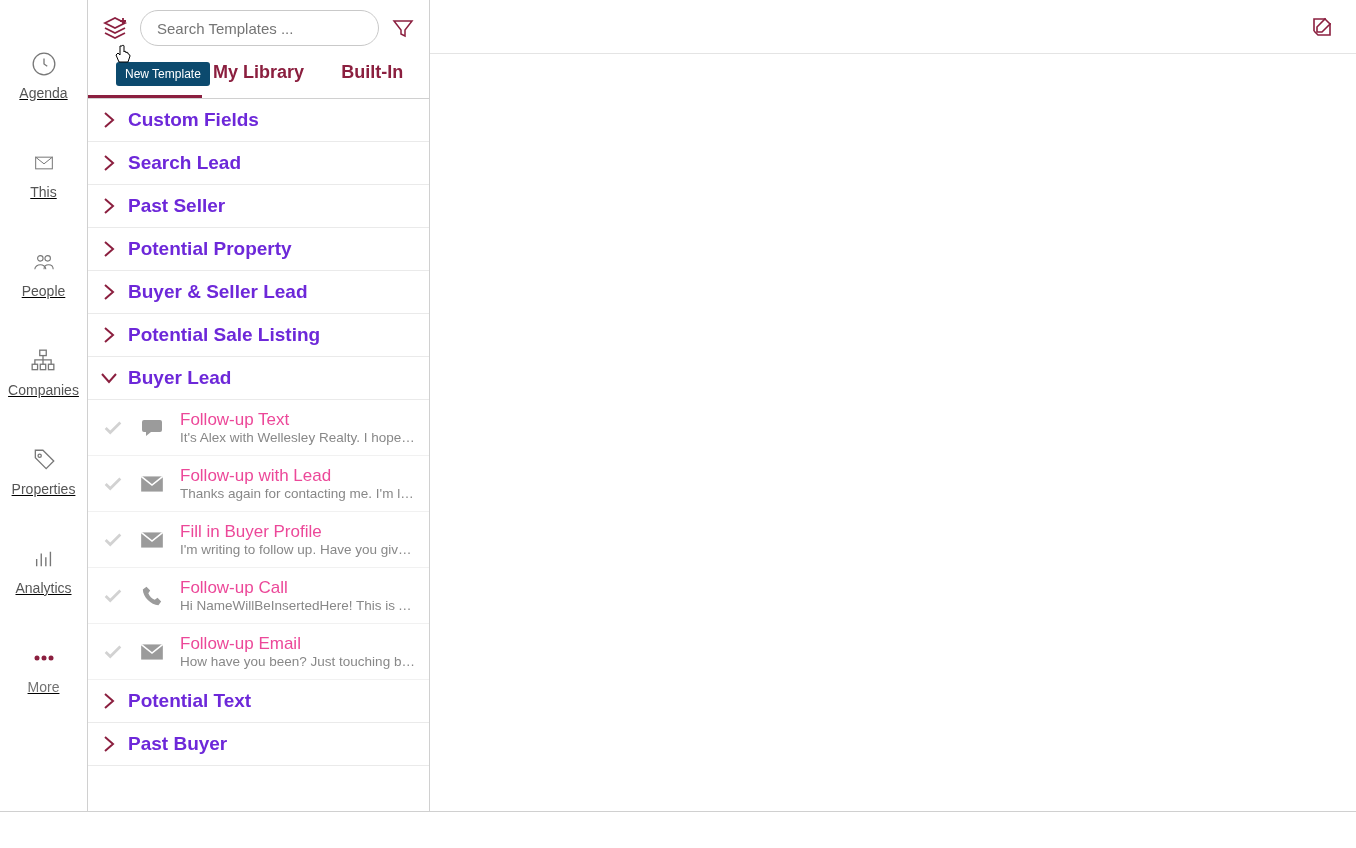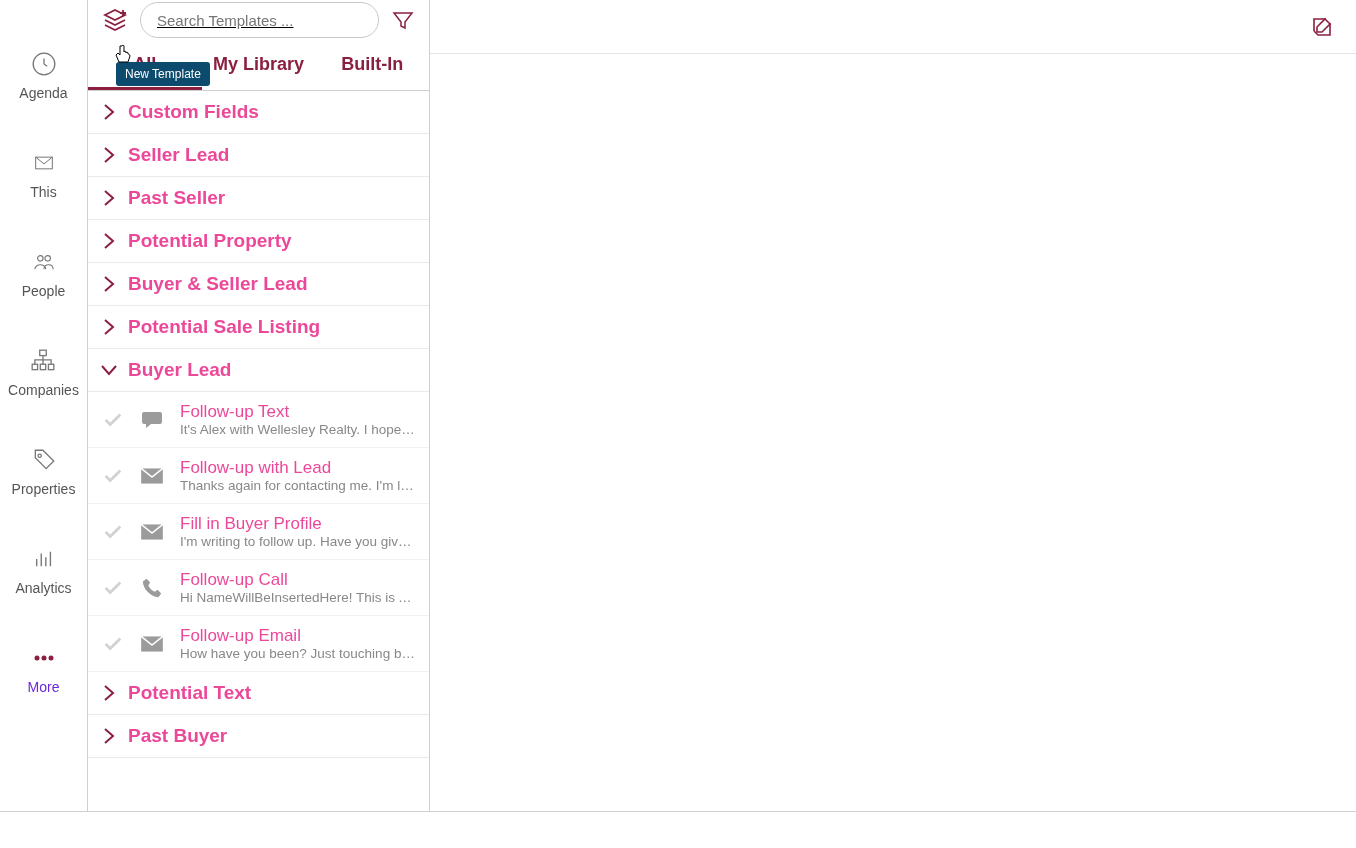--- a/index.html
+++ b/index.html
@@ -16,50 +16,50 @@
   
   .sidebar {
     width: 88px;
     background: #fff;
     border-right: 1px solid #d0d0d0;
     display: flex;
     flex-direction: column;
     align-items: center;
     padding-top: 50px;
     gap: 48px;
+    text-decoration: underline;
   }
   .nav-item {
     display: flex;
     flex-direction: column;
     align-items: center;
     gap: 7px;
     cursor: pointer;
     color: #555;
   }
   .nav-item.active { color: #8b1f3f; }
   .nav-item .nav-icon { width: 28px; height: 28px; display:flex; align-items:center; justify-content:center; }
   .nav-item .nav-label { font-size: 14px; color: inherit; }
-  .nav-item.active .nav-label { color: #6d28d9; }
+  .nav-item.active .nav-label { color: #737373; }
   .nav-item:not(.active) .nav-label { color: #555; }
 
   
   .panel {
     width: 342px;
     border-right: 1px solid #d0d0d0;
     display: flex;
     flex-direction: column;
     background: #fff;
     position: relative;
   }
   .panel-top {
     display: flex;
     align-items: center;
-    padding: 2px 12px 6px 12px;
+    padding: 10px 12px 6px 12px;
     gap: 10px;
-    text-decoration: underline;
   }
   .new-template-btn { width: 30px; height: 30px; cursor:pointer; display:flex; align-items:center; justify-content:center; }
   .search-input {
     flex: 1;
     height: 36px;
     border: 1px solid #c9c9c9;
     border-radius: 18px;
     padding: 0 16px;
     font-size: 15px;
     color: #888;
@@ -112,21 +112,21 @@
     display: flex;
     align-items: center;
     padding: 10px 12px;
     border-bottom: 1px solid #eaeaea;
     cursor: pointer;
     gap: 10px;
   }
   .cat-row .cat-label {
     font-size: 19px;
     font-weight: 600;
-    color: #ec4899;
+    color: #6d28d9;
   }
   .chev { width: 18px; height: 18px; display:flex; align-items:center; justify-content:center;}
 
   
   .tmpl-row {
     display: flex;
     align-items: center;
     padding: 10px 14px;
     border-bottom: 1px solid #f1f1f1;
     gap: 14px;
@@ -275,21 +275,21 @@
           </svg>
         </span>
         <span class="cat-label">Custom Fields</span>
       </div>
       <div class="cat-row">
         <span class="chev">
           <svg viewBox="0 0 12 18" width="12" height="18" fill="none" stroke="#8b1f3f" stroke-width="2">
             <path d="M2 2l8 7-8 7"></path>
           </svg>
         </span>
-        <span class="cat-label">Seller Lead</span>
+        <span class="cat-label">Search Lead</span>
       </div>
       <div class="cat-row">
         <span class="chev">
           <svg viewBox="0 0 12 18" width="12" height="18" fill="none" stroke="#8b1f3f" stroke-width="2">
             <path d="M2 2l8 7-8 7"></path>
           </svg>
         </span>
         <span class="cat-label">Past Seller</span>
       </div>
       <div class="cat-row">

